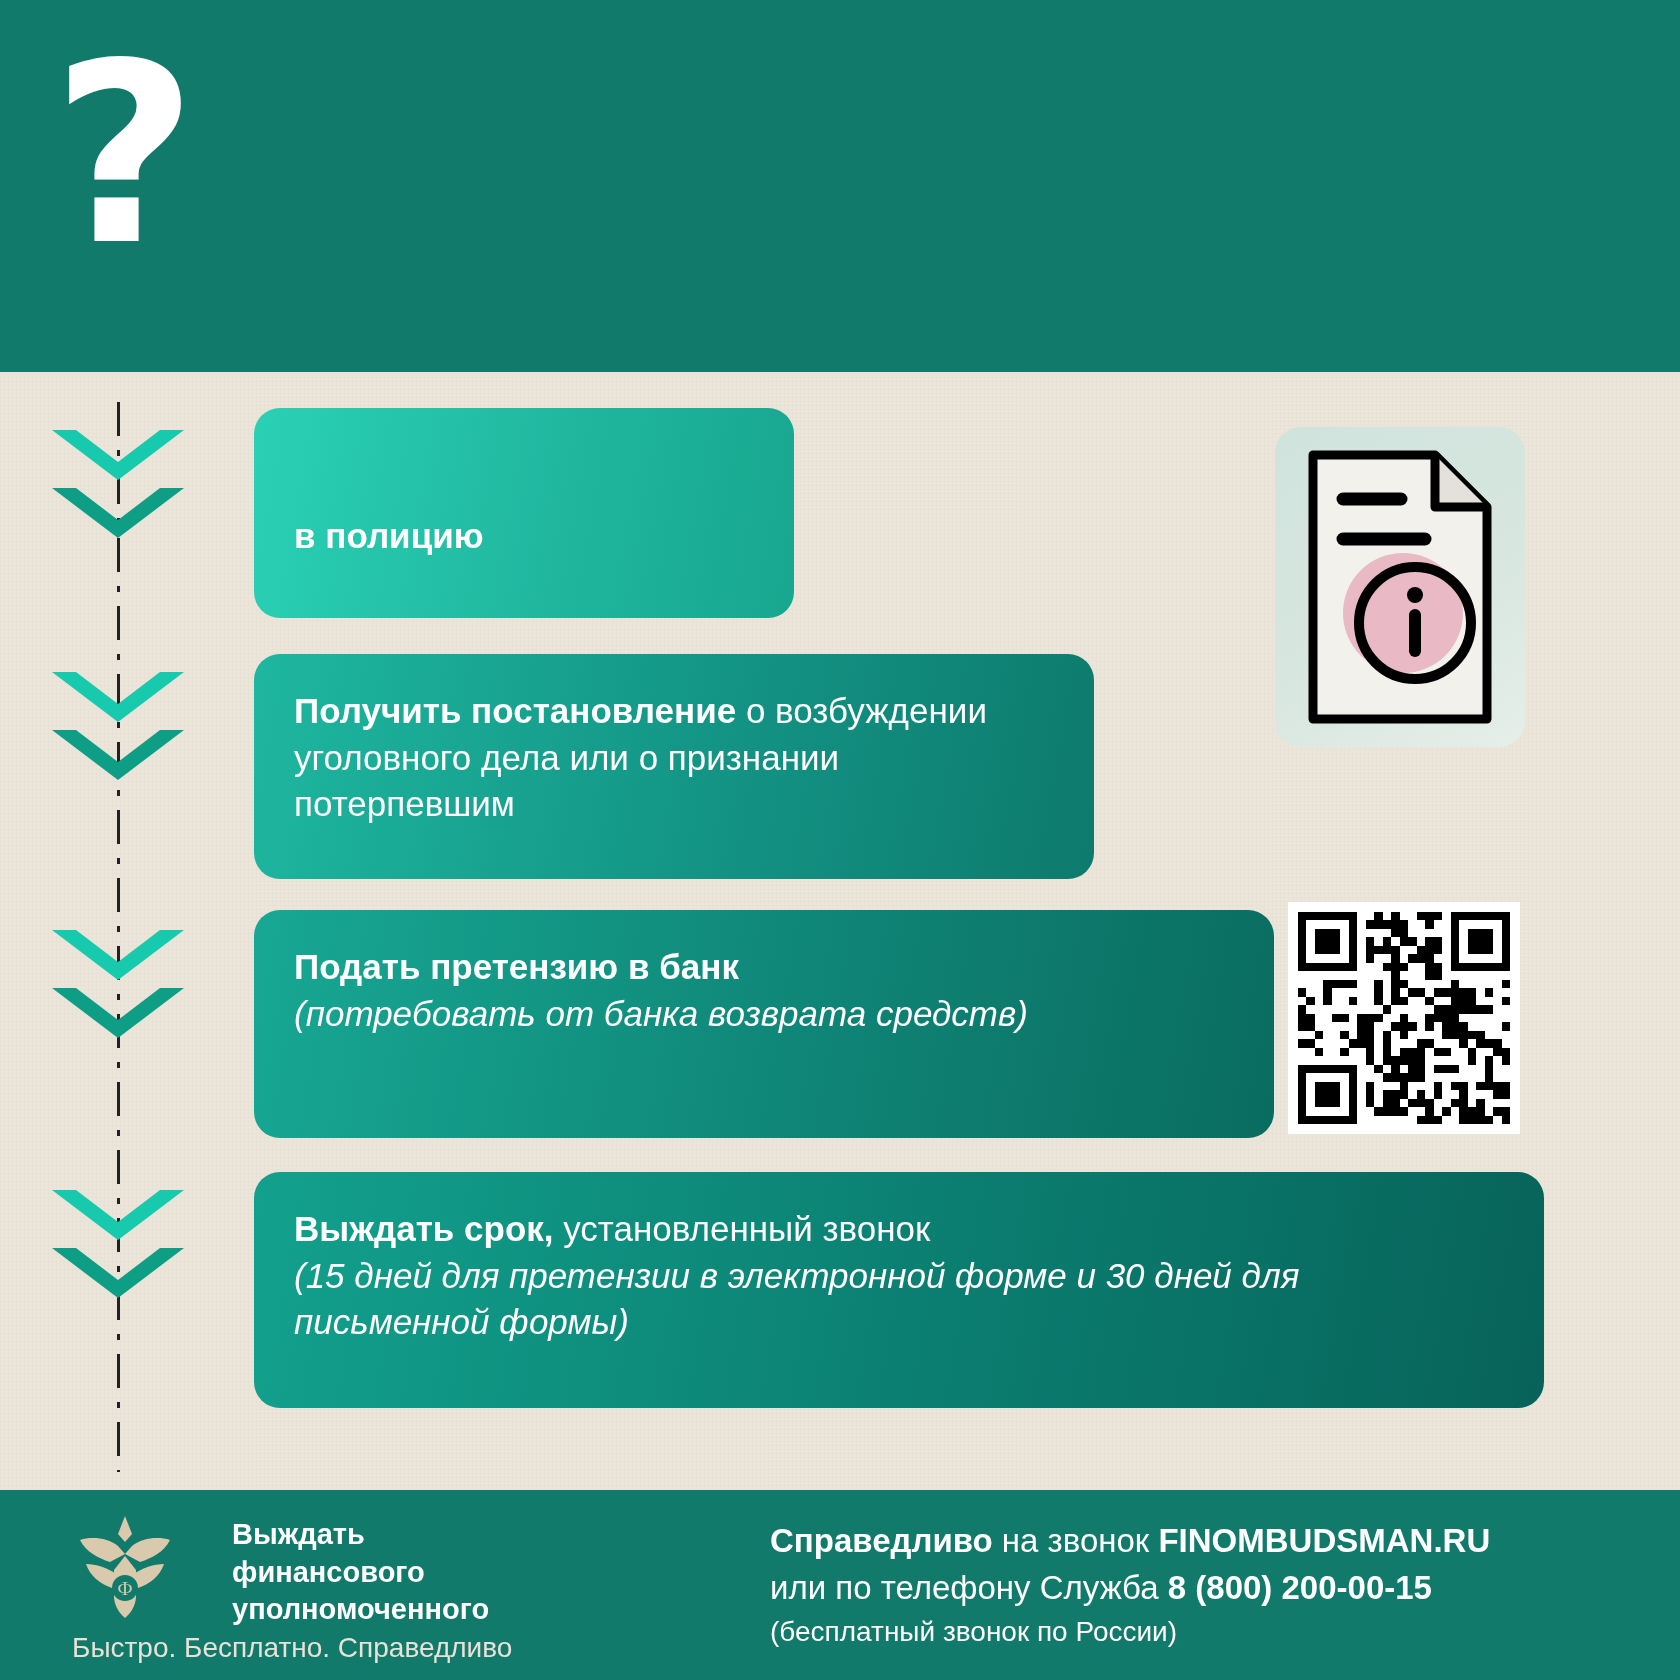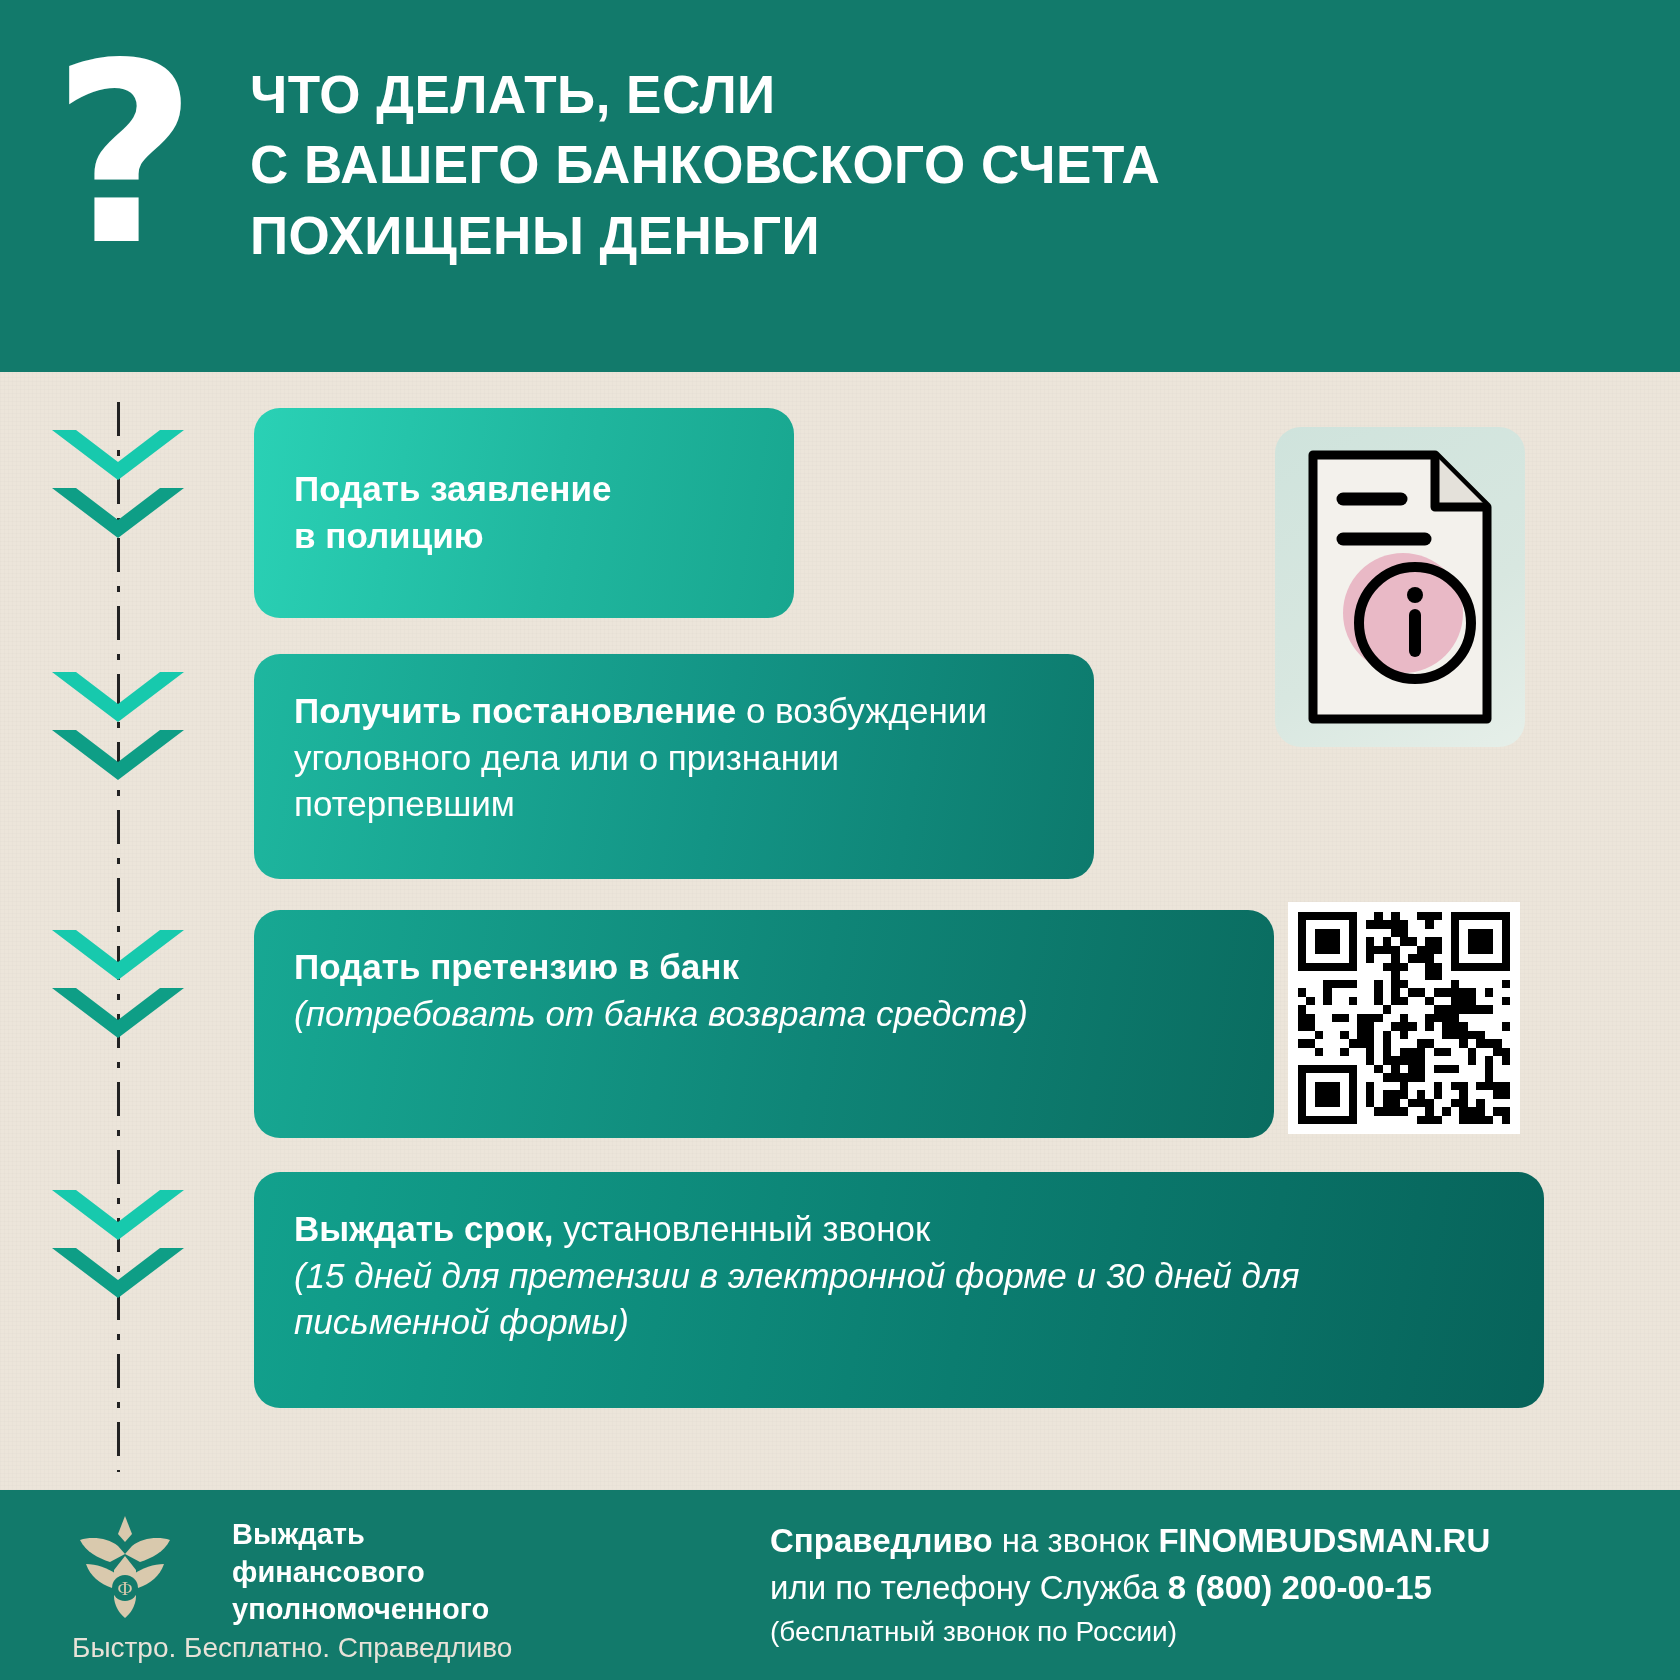--- a/index.html
+++ b/index.html
@@ -196,25 +196,20 @@
   .footer-right b { font-weight: bold; }
   .footer-right .small { font-size: 28px; }
 </style>
 </head>
 <body>
 
 <div class="poster">
 
   <div class="header">
     <div class="qmark">?</div>
-    <div class="header-title">
-      <div>ЧТО ДЕЛАТЬ, ЕСЛИ</div>
-      <div>С ВАШЕГО БАНКОВСКОГО СЧЕТА</div>
-      <div>ПОХИЩЕНЫ ДЕНЬГИ</div>
-    </div>
   </div>
 
   <div class="body-area">
 
     <div class="dashline"></div>
 
     <div class="chev-group" style="top:58px">
       <div class="chev">
         <svg width="132" height="52" viewBox="0 0 132 52">
             <path d="M0,0 L24,0 L66,32 L108,0 L132,0 L66,50 Z" fill="#17c9ad"></path>
@@ -261,21 +256,21 @@
       </div>
       <div class="chev">
         <svg width="132" height="52" viewBox="0 0 132 52">
             <path d="M0,0 L24,0 L66,32 L108,0 L132,0 L66,50 Z" fill="#0e9e86"></path>
           </svg>
       </div>
     </div>
 
     <div class="card card1">
       <div>
-        <span>Подать заявление</span><br>
+        <br>
         <span>в полицию</span>
       </div>
     </div>
 
     <div class="card card3">
       <b>Подать претензию в банк</b><br>
       <i>(потребовать от банка возврата средств)</i>
     </div>
 
     <div class="card card2">

